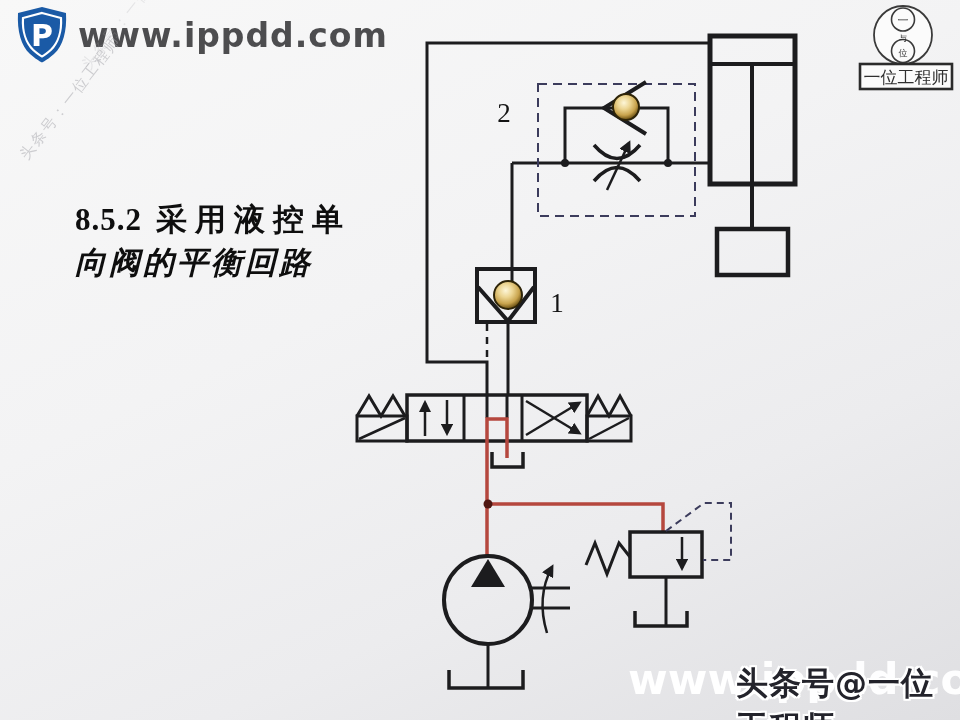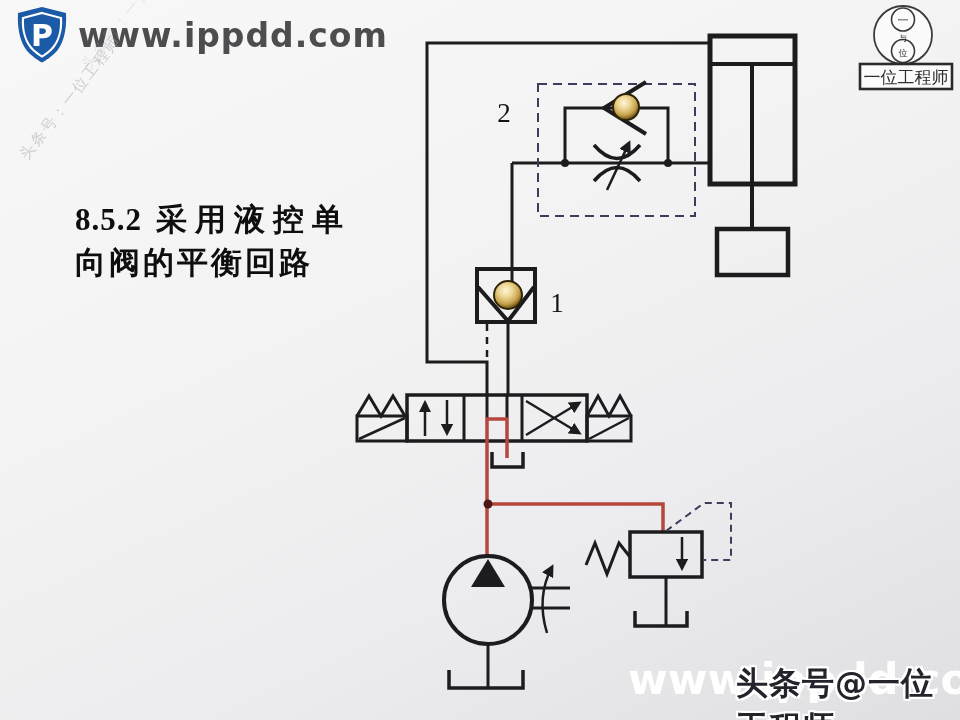--- a/index.html
+++ b/index.html
@@ -16,21 +16,21 @@
     color:#4d4d4f;letter-spacing:1px;margin-left:8px;margin-top:2px;
   }
   
   .title{
     left:75px;top:198px;width:330px;color:#0e0e0e;
     font-family:"Liberation Serif","DejaVu Serif",serif;font-weight:700;
     font-size:31px;line-height:43px;
   }
   .title .num{letter-spacing:1px;}
   .title .cn1{letter-spacing:8px;margin-left:14px;margin-top:29px;}
-  .title .cn2{letter-spacing:3px;}
+  .title .cn2{letter-spacing:3px;font-style:italic;}
   
   .wm-diag{
     color:#a4a4aa;font-size:15px;letter-spacing:2px;white-space:nowrap;
     transform:rotate(-52deg);transform-origin:0 0;
     font-family:"Liberation Sans",sans-serif;
   }
   .wm1{left:16px;top:152px;opacity:.5;}
   .wm2{left:78px;top:62px;opacity:.22;}
   .footer-white{
     left:628px;top:654px;color:rgba(255,255,255,.97);font-weight:700;

